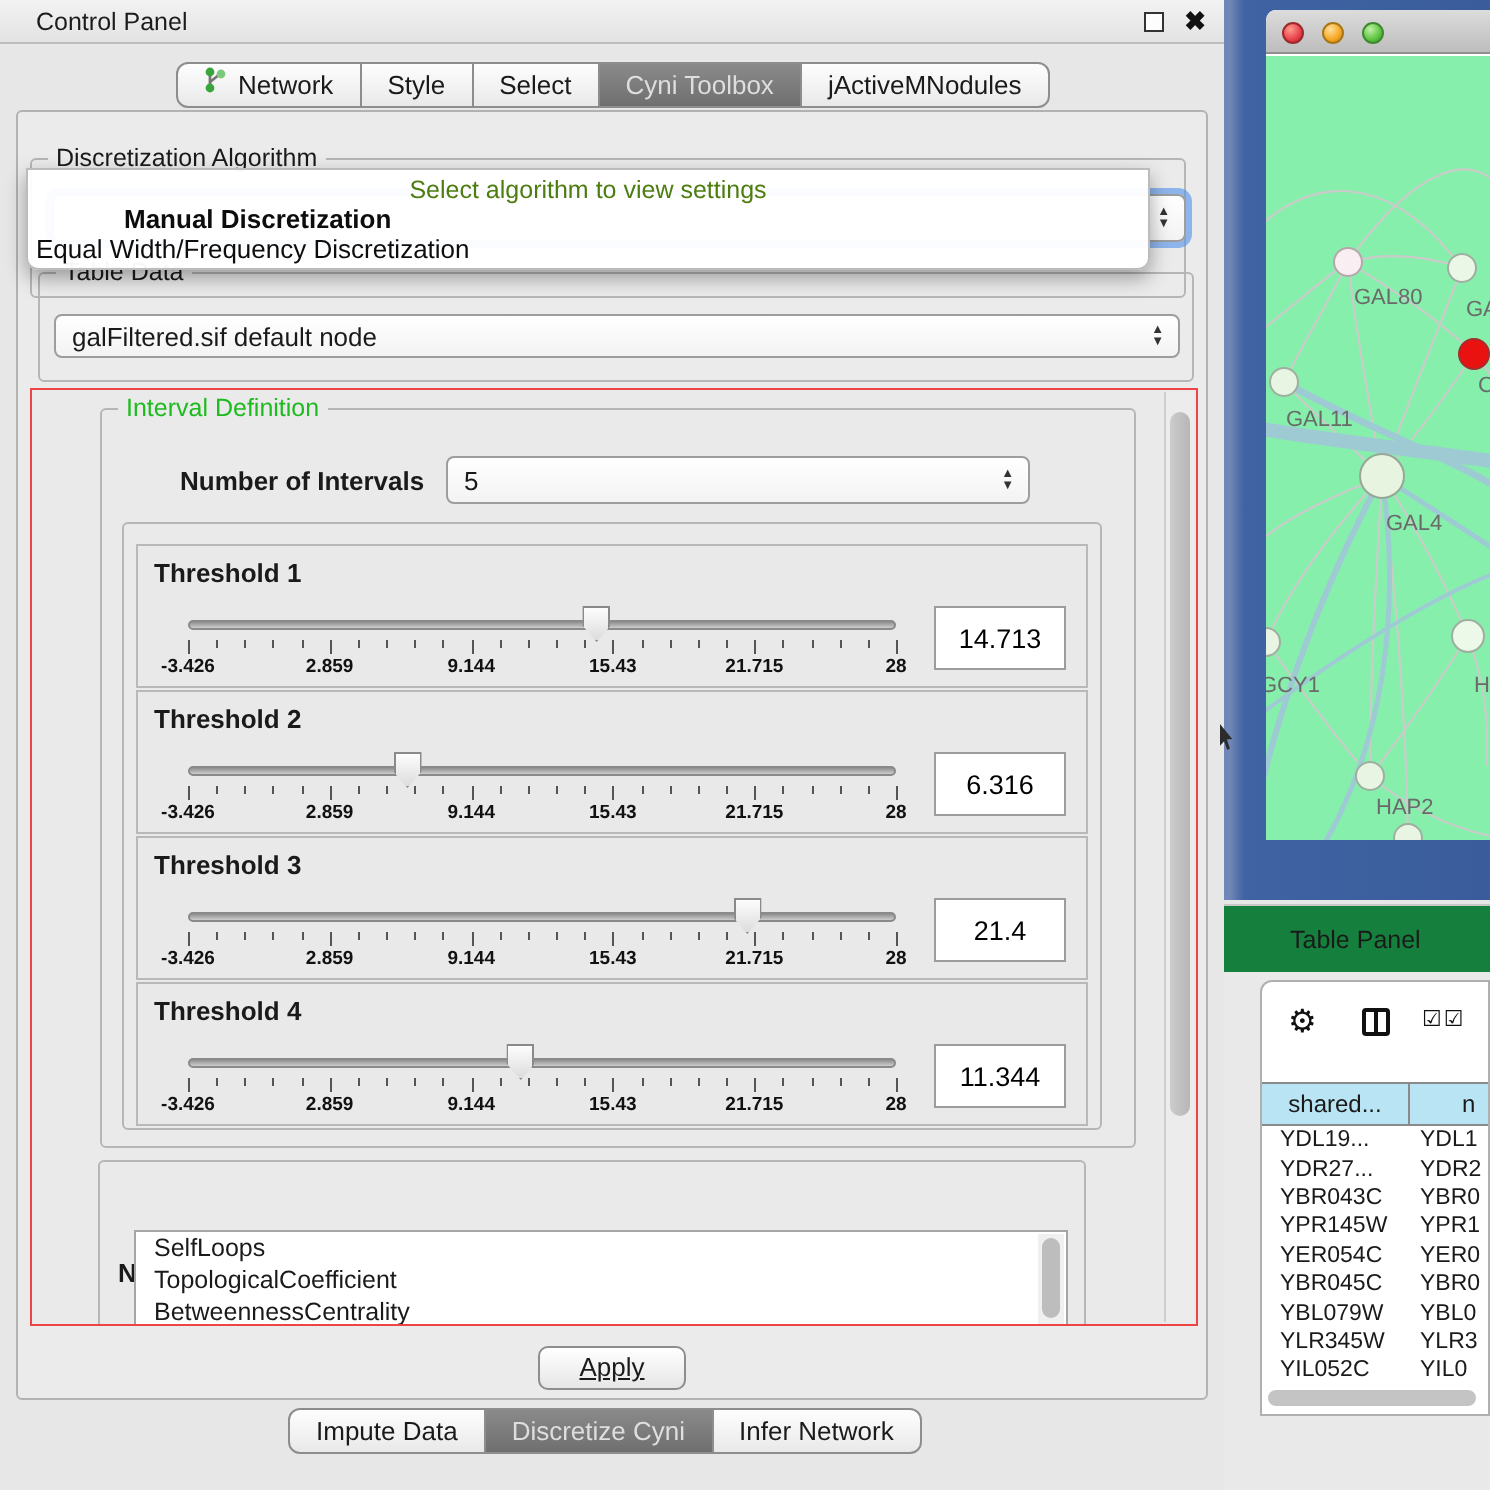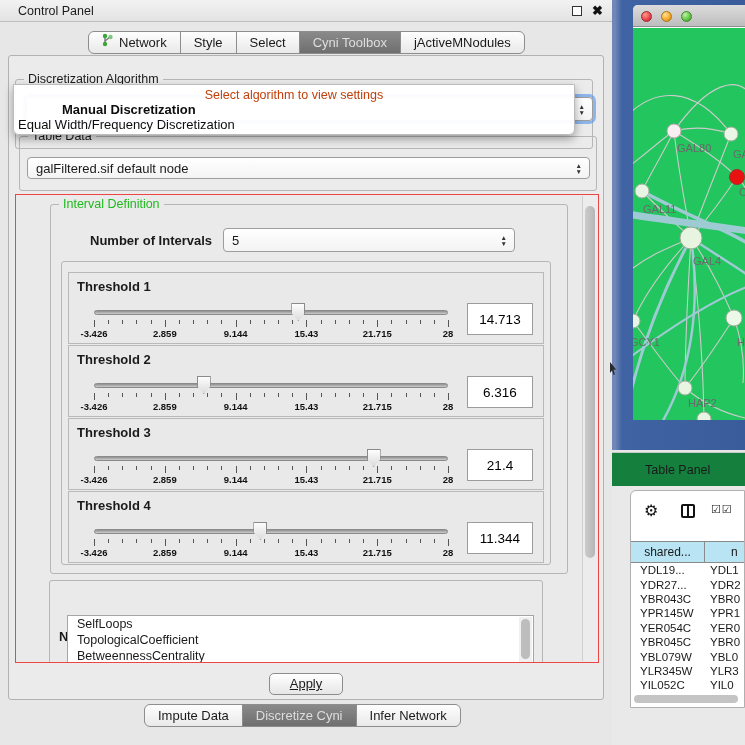--- a/index.html
+++ b/index.html
@@ -40,21 +40,21 @@
            display:flex; align-items:center; padding:0 8px; }
   .combo .arrows { position:absolute; right:7px; top:50%; transform:translateY(-50%);
                    display:flex; flex-direction:column; line-height:5.5px; font-size:6.5px; color:#333; }
   .combo.focus { box-shadow:0 0 0 3px rgba(90,150,235,.65); }
 
   
   .popup { position:absolute; left:13px; top:84px; width:562px; height:51px; z-index:60;
            background:rgba(255,255,255,.96); border:1px solid #bcbcbc;
            border-radius:0 0 6px 6px; box-shadow:0 4px 10px rgba(0,0,0,.35); }
   .popup .hint { position:absolute; top:3px; left:0; width:100%; text-align:center;
-                 font-size:12.5px; color:#c2410c; }
+                 font-size:12.5px; color:#4d7c0f; }
   .popup .opt { position:absolute; left:4px; font-size:13px; color:#0d0d0d; white-space:nowrap; }
   .popup .opt.b { font-weight:bold;margin-left:44px; }
 
   
   .scrollpane { position:absolute; left:6px; top:138px; width:584px; height:469px;
                 background:#eaeaea; border:1px solid #ef4444; overflow:hidden; }
   .vscroll { position:absolute; top:1px; bottom:1px; width:15px; right:1px;
              background:#ececec; border-left:1px solid #cfcfcf; }
   .vthumb { position:absolute; left:2px; right:2px; background:linear-gradient(90deg,#cccccc,#b6b6b6);
             border-radius:6px; }
@@ -87,21 +87,21 @@
          border-radius:5px; font-size:13px; text-align:center;text-decoration:underline; }
 
   
   .blue { position:absolute; left:612px; top:0; width:133px; height:450px;
           background:linear-gradient(90deg,#7187b7 0px,#7187b7 3px,#3f63a3 10px,#3a5c9a 133px); }
   .macwin { position:absolute; left:633px; top:5px; width:116px; height:415px;
             border-radius:5px 0 0 0; overflow:hidden; background:#fff; }
   .mactitle { position:absolute; left:0; top:0; width:100%; height:22px;
               background:linear-gradient(#dcdcdc,#bdbdbd); border-bottom:1px solid #8f8f8f; }
   .light { position:absolute; top:5.5px; width:11px; height:11px; border-radius:50%; }
-  .canvas { position:absolute; left:0; top:23px; width:112px; height:392px; background:#22c55e; }
+  .canvas { position:absolute; left:0; top:23px; width:112px; height:392px; background:#86efac; }
   .canvas svg { position:absolute; left:0; top:0; }
 
   .tp-bar { position:absolute; left:612px; top:452px; width:133px; height:34px;
             background:#15803d; border-top:1px solid #c8c8c8; display:flex; align-items:center; }
   .tp-bar span { padding-left:33px; font-size:12.5px; }
   .tp-bg { position:absolute; left:612px; top:486px; width:133px; height:259px; background:#e9e9e9; }
   .card { position:absolute; left:630px; top:490px; width:115px; height:218px;
           background:#fff; border:1px solid #b0b0b0; border-radius:6px 0 0 0; overflow:hidden; }
   .gear { position:absolute; left:13px; top:10px; font-size:16px; color:#111; }
   .spliticon { position:absolute; left:50px; top:13px; width:14px; height:14px;

